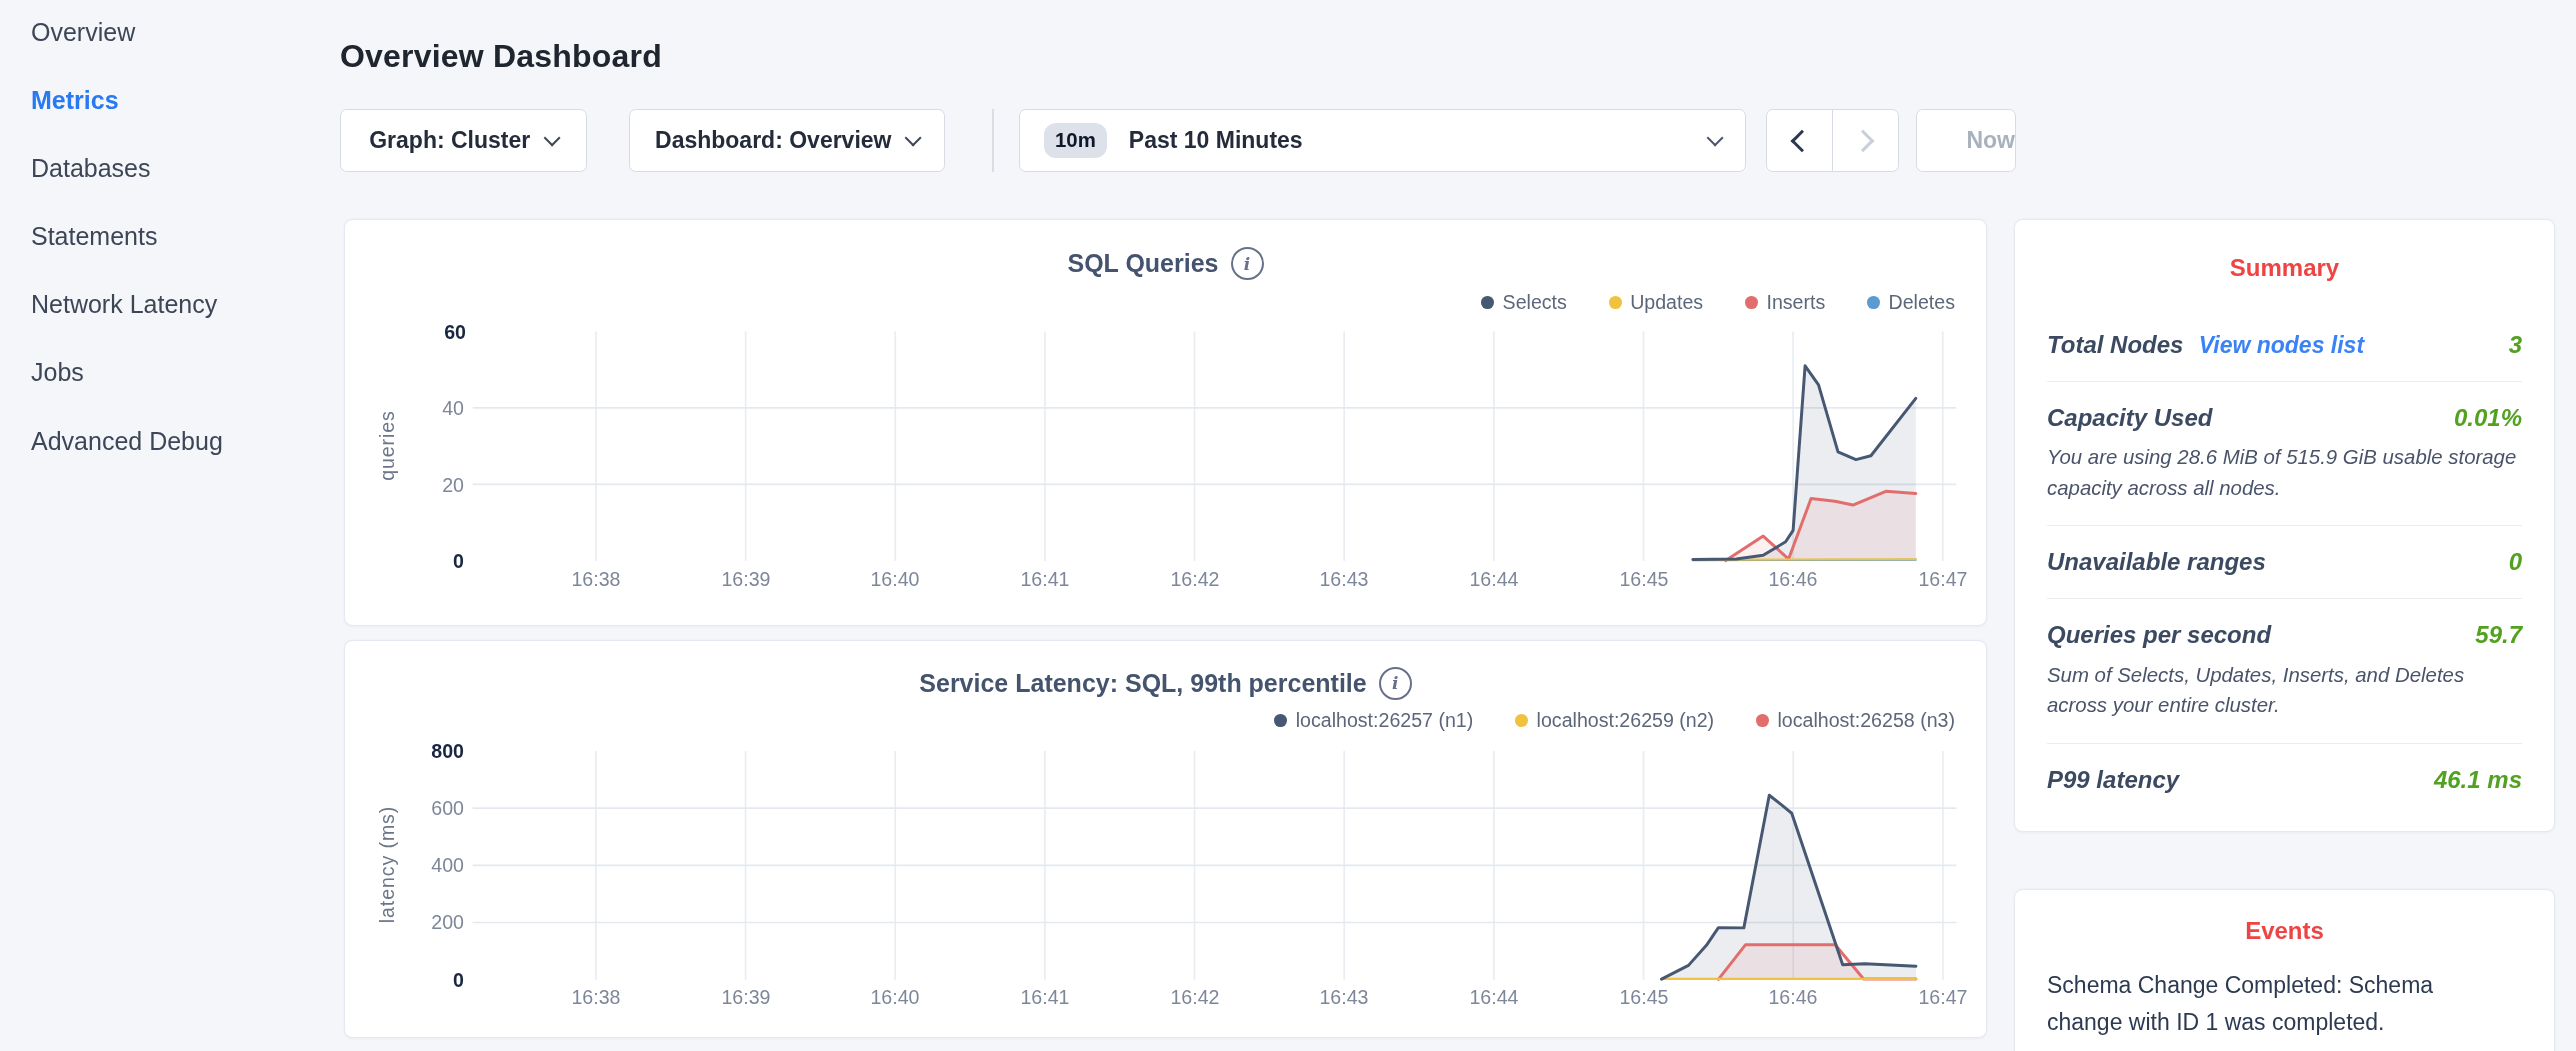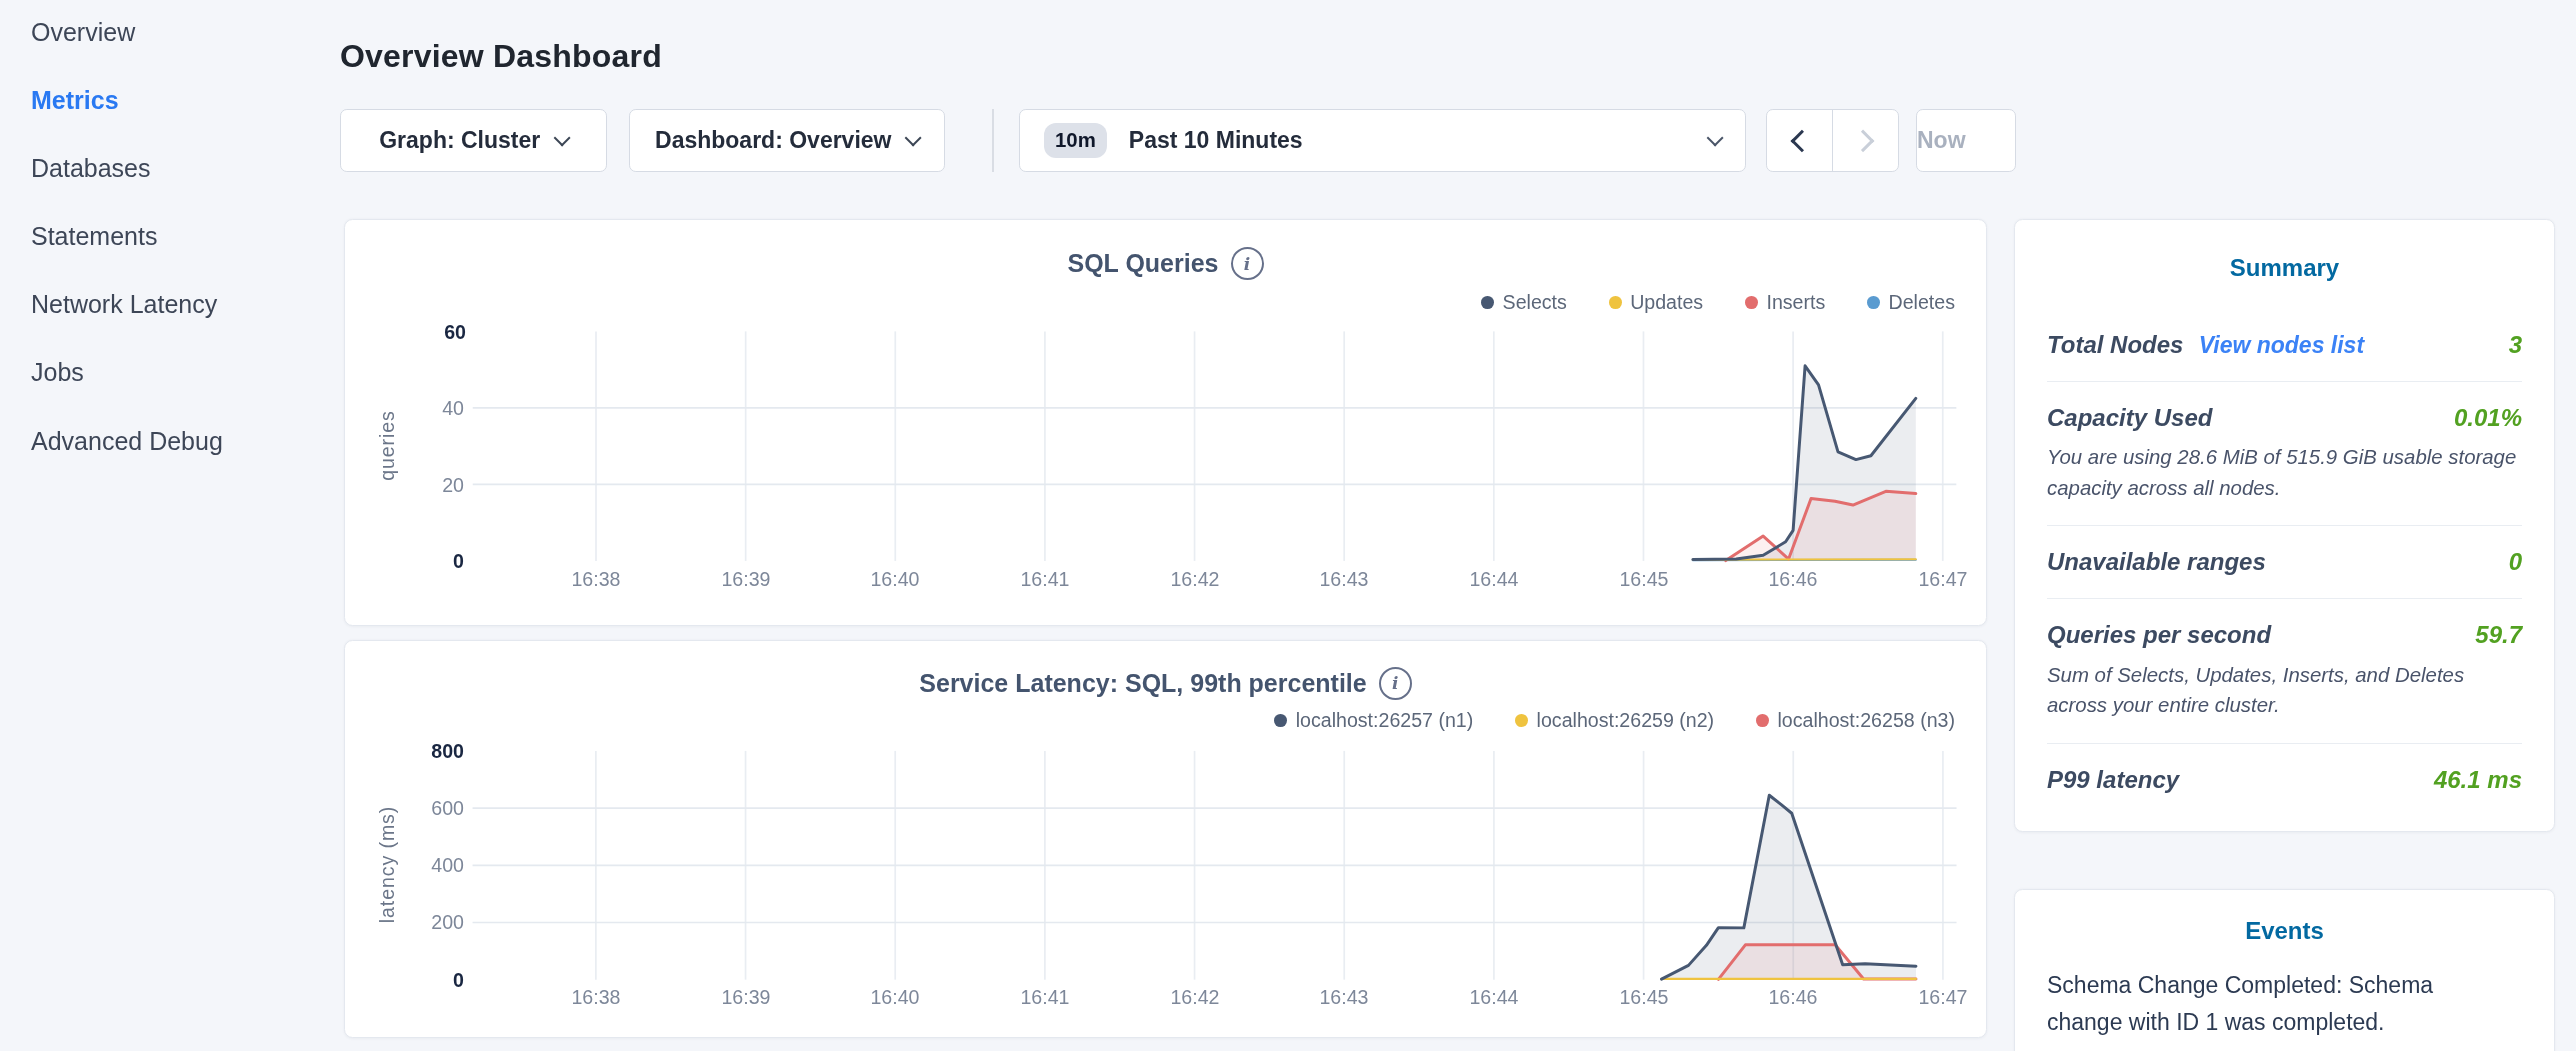--- a/index.html
+++ b/index.html
@@ -7,57 +7,57 @@
         background:#f4f6fa;font-family:"Liberation Sans","DejaVu Sans",sans-serif;color:#242c3b;}
   
   .sidebar{position:absolute;left:7px;top:0;width:340px;height:1051px;}
   .side-item{position:absolute;left:24px;height:34px;line-height:34px;font-size:25px;color:#3d4657;cursor:pointer;white-space:nowrap;}
   .side-item.active{color:#2979f2;font-weight:700;}
   
   .page-title{position:absolute;left:340px;top:17px;font-size:32px;font-weight:600;color:#20262f;letter-spacing:0.2px;}
   
   .ctl{position:absolute;top:109px;height:63px;box-sizing:border-box;background:#fff;
        border:1.7px solid #d6dbe4;border-radius:6.8px;display:flex;align-items:center;cursor:pointer;}
-  .dd1{left:340px;width:267px;justify-content:center;}
+  .dd1{left:340px;width:247px;justify-content:center;}
   .dd2{left:629px;width:316px;justify-content:center;}
   .ctl .lbl{font-size:23px;font-weight:700;color:#242c3b;}
   .chev{width:10.2px;height:10.2px;border-right:2.6px solid #3c4655;border-bottom:2.6px solid #3c4655;
         transform:rotate(45deg);margin-left:15.3px;margin-top:-5.1px;flex:0 0 auto;}
   .vdiv{position:absolute;left:992px;top:109px;width:1.7px;height:63px;background:#d9dde4;}
   .timebox{left:1019px;width:727px;padding:0 24px;justify-content:flex-start;}
   .badge{background:#dde1e9;border-radius:12px;padding:6px 11px;font-size:20.4px;font-weight:700;color:#0f172a;margin-right:22px;}
   .timebox .chev{margin-left:auto;border-color:#4a5568;}
   .arrows{position:absolute;left:1766px;top:109px;width:133px;height:63px;box-sizing:border-box;
           background:#fff;border:1.7px solid #d6dbe4;border-radius:6.8px;display:flex;}
   .arrow{flex:1;display:flex;align-items:center;justify-content:center;cursor:pointer;}
   .arrow+.arrow{border-left:1.7px solid #d6dbe4;}
   .ang{width:12.8px;height:12.8px;display:block;}
   .ang.left{border-left:3.4px solid #2b3850;border-bottom:3.4px solid #2b3850;transform:rotate(45deg);margin-left:5.1px;}
   .ang.right{border-right:3.4px solid #c9cfd9;border-bottom:3.4px solid #c9cfd9;transform:rotate(-45deg);margin-right:5.1px;}
-  .nowbtn{left:1916px;width:100px;justify-content:flex-start;}
+  .nowbtn{left:1916px;width:100px;justify-content:flex-end;}
   .nowbtn .lbl{color:#a9b1bf;}
   
   .card{position:absolute;background:#fff;border:1.7px solid #e4e8ef;border-radius:8.5px;
         box-shadow:0 0.9px 2.6px rgba(40,50,70,.05);box-sizing:border-box;}
   
   .chart-head{position:absolute;left:0;width:100%;display:flex;justify-content:center;align-items:center;gap:12px;}
   .chart-title{font-size:25px;font-weight:700;color:#44546e;}
   .info-icon{width:29px;height:29px;border-radius:50%;border:2.6px solid #66708a;color:#66708a;
              display:flex;align-items:center;justify-content:center;font:italic 700 17px "DejaVu Serif",serif;cursor:pointer;}
   .legend{position:absolute;right:31px;display:flex;align-items:center;gap:42px;}
   .leg-item{display:flex;align-items:center;gap:8.5px;cursor:pointer;}
   .leg-dot{width:12.8px;height:12.8px;border-radius:50%;}
   .leg-txt{font-size:19.6px;color:#5c6779;}
   .ytick{position:absolute;width:85px;text-align:right;font-size:19.6px;color:#7d8799;line-height:24px;}
   .ytick.major{color:#1a2742;font-weight:700;}
   .xtick{position:absolute;transform:translateX(-50%);font-size:19.6px;color:#7d8799;white-space:nowrap;}
   .ylab{position:absolute;transform:rotate(-90deg);transform-origin:center;font-size:19.6px;color:#6b7689;letter-spacing:0.9px;white-space:nowrap;}
   svg.chart-canvas{position:absolute;left:0;top:0;}
   
-  .panel-title{margin:0;text-align:center;font-size:24px;font-weight:700;color:#0369a1;}
+  .panel-title{margin:0;text-align:center;font-size:24px;font-weight:700;color:#ef4444;}
   .srow{padding:22px 0;border-bottom:1.7px solid #e9edf2;}
   .srow:last-child{border-bottom:none;}
   .srow-line{display:flex;align-items:baseline;}
   .srow-label{font-size:24px;font-weight:700;color:#3c4a61;}
   .srow-link{font-size:23px;font-weight:700;color:#3b82f6;margin-left:15.3px;cursor:pointer;}
   .srow-value{margin-left:auto;font-size:24px;font-weight:700;color:#52a121;white-space:nowrap;}
   .srow-desc{margin-top:10.2px;font-size:20.4px;color:#49536a;line-height:1.5;}
   .event-text{margin-top:22px;font-size:23px;color:#2c3a52;line-height:1.6;max-width:400px;}
   .event-time{margin-top:6.8px;font-size:21px;color:#64708a;}
 </style>

